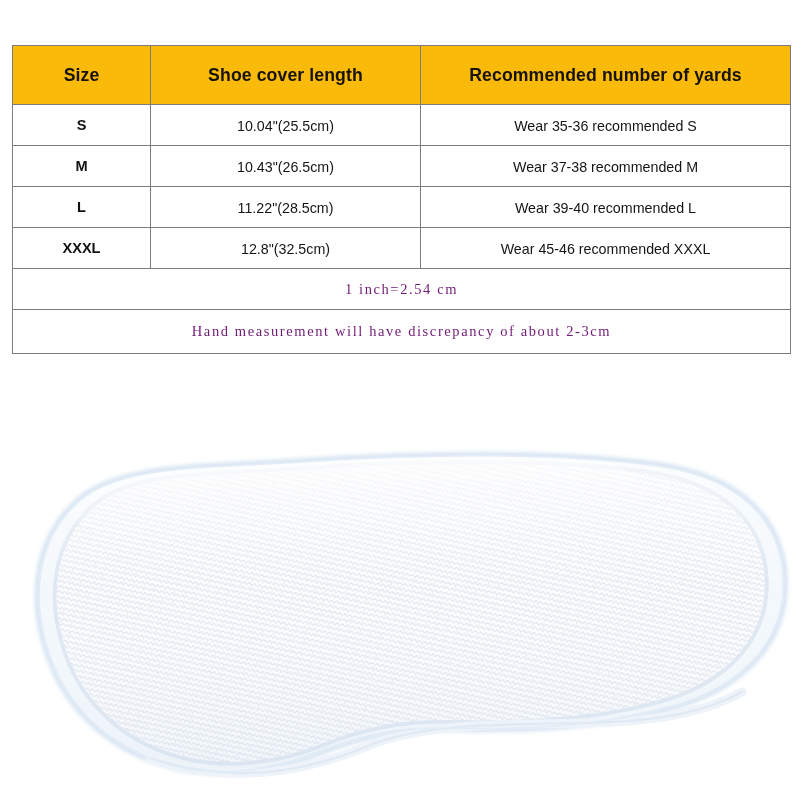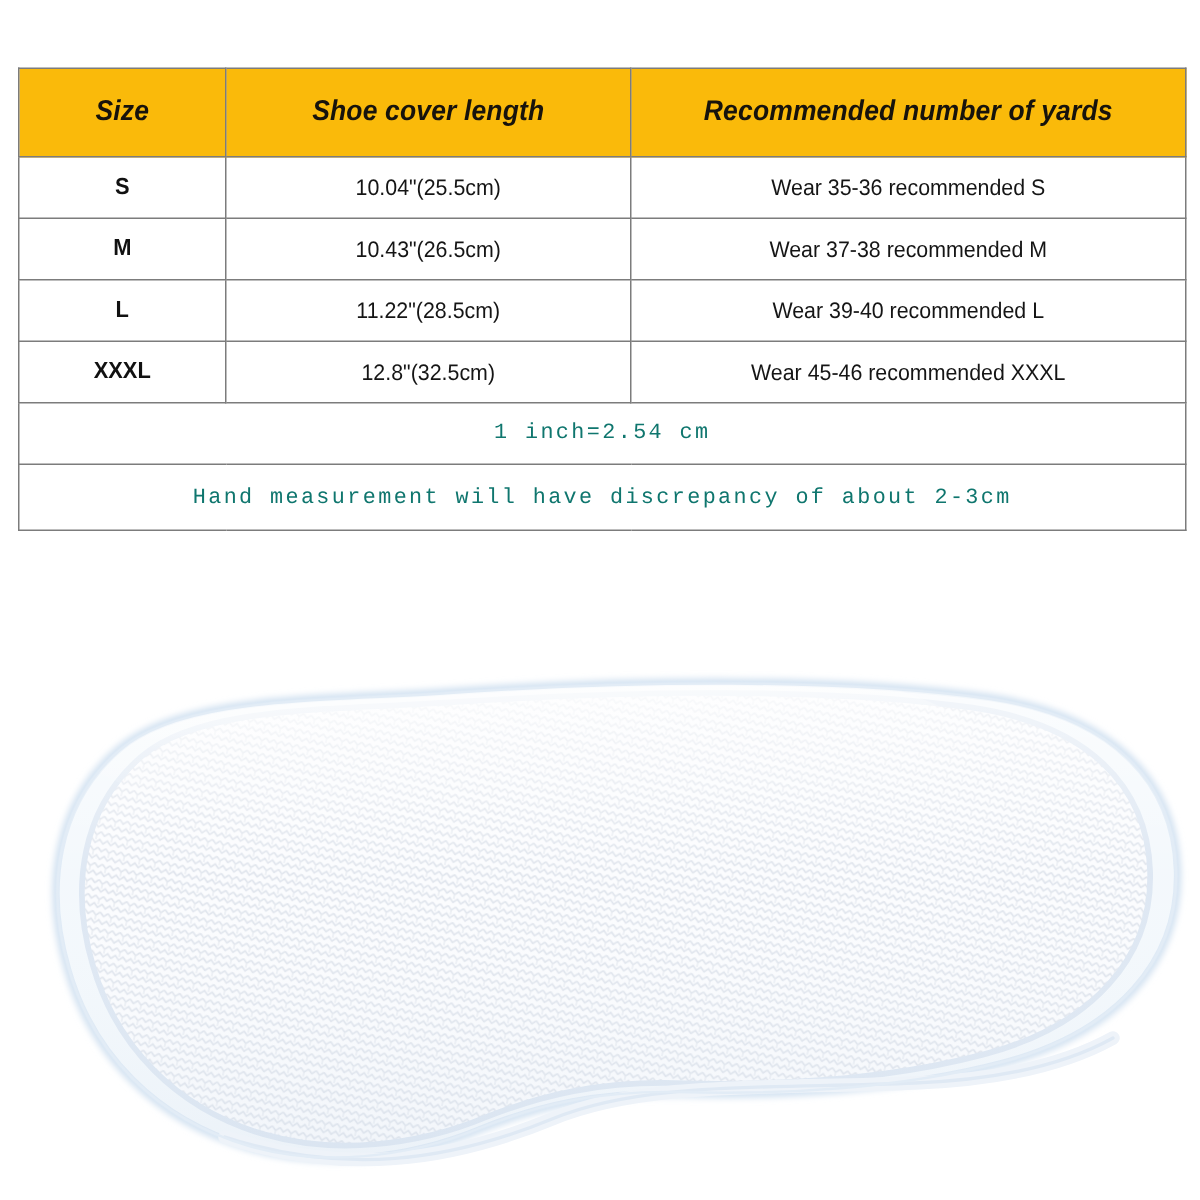--- a/index.html
+++ b/index.html
@@ -37,21 +37,20 @@
     padding: 0;
   }
   col.c-size  { width: 138px; }
   col.c-len   { width: 270px; }
   col.c-rec   { width: 370px; }
 
   tr.header-row th {
     background: #FABA0A;
     height: 58px;
     border-color: #7c7c7c;
-    font-style: italic;
   }
   .hdr-text {
     font-family: "Liberation Sans", sans-serif;
     font-weight: bold;
     font-size: 19px;
     letter-spacing: 0.1px;
     color: #17130c;
     display: block;
     transform: scaleX(0.93);
   }
@@ -72,24 +71,24 @@
     transform: scaleX(0.95);
   }
 
   tr.note-row td {
     height: 40px;
   }
   tr.note-row.note-tall td {
     height: 43px;
   }
   .note-text {
-    font-family: Liberation Mono, monospace;
+    font-family: Liberation Serif, serif;
     font-size: 14.5px;
     letter-spacing: 1.6px;
-    color: #0f766e;
+    color: #701a75;
     display: block;
     white-space: nowrap;
   }
 
   
   .photo-area {
     position: absolute;
     left: 0;
     top: 440px;
     width: 800px;

